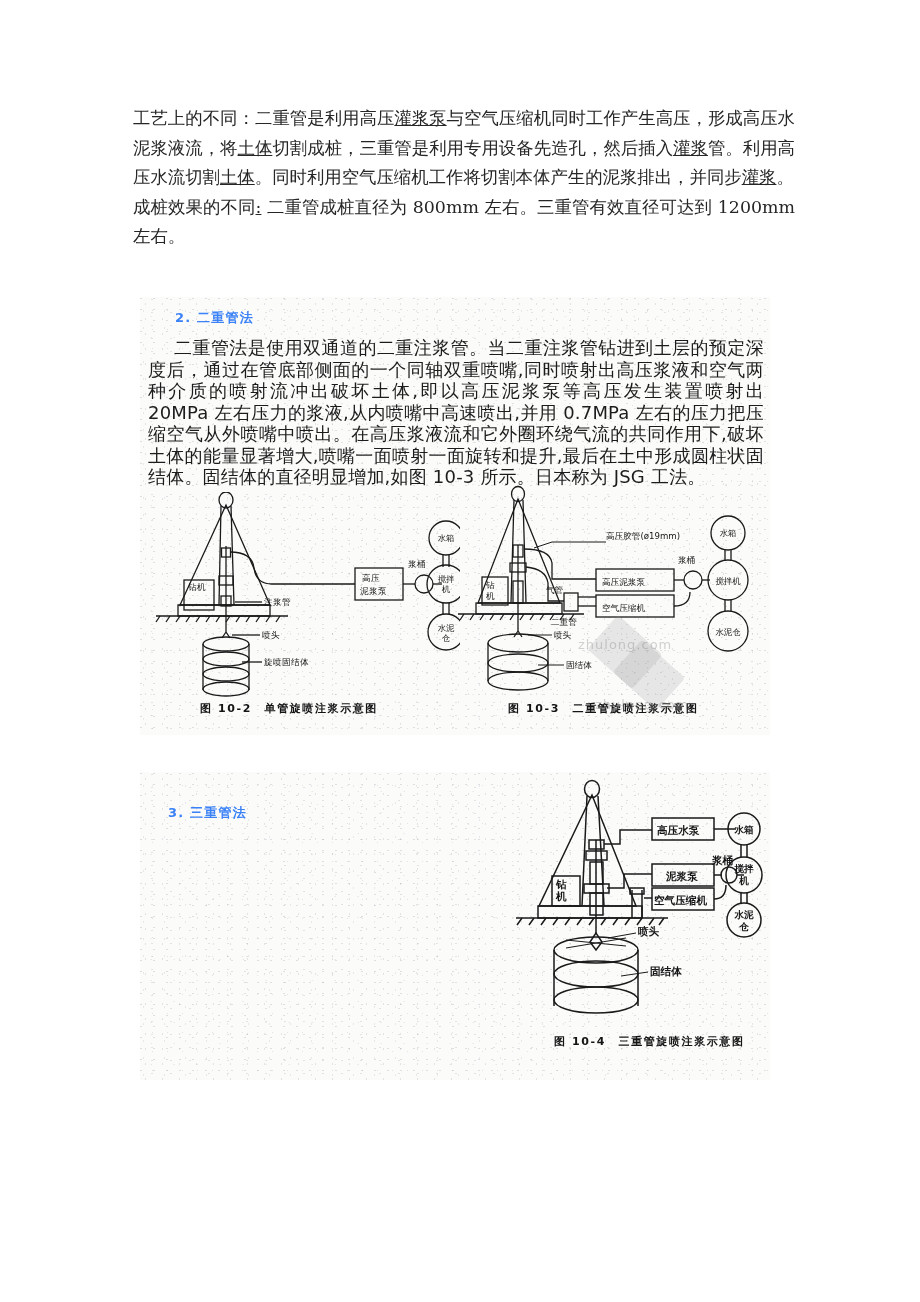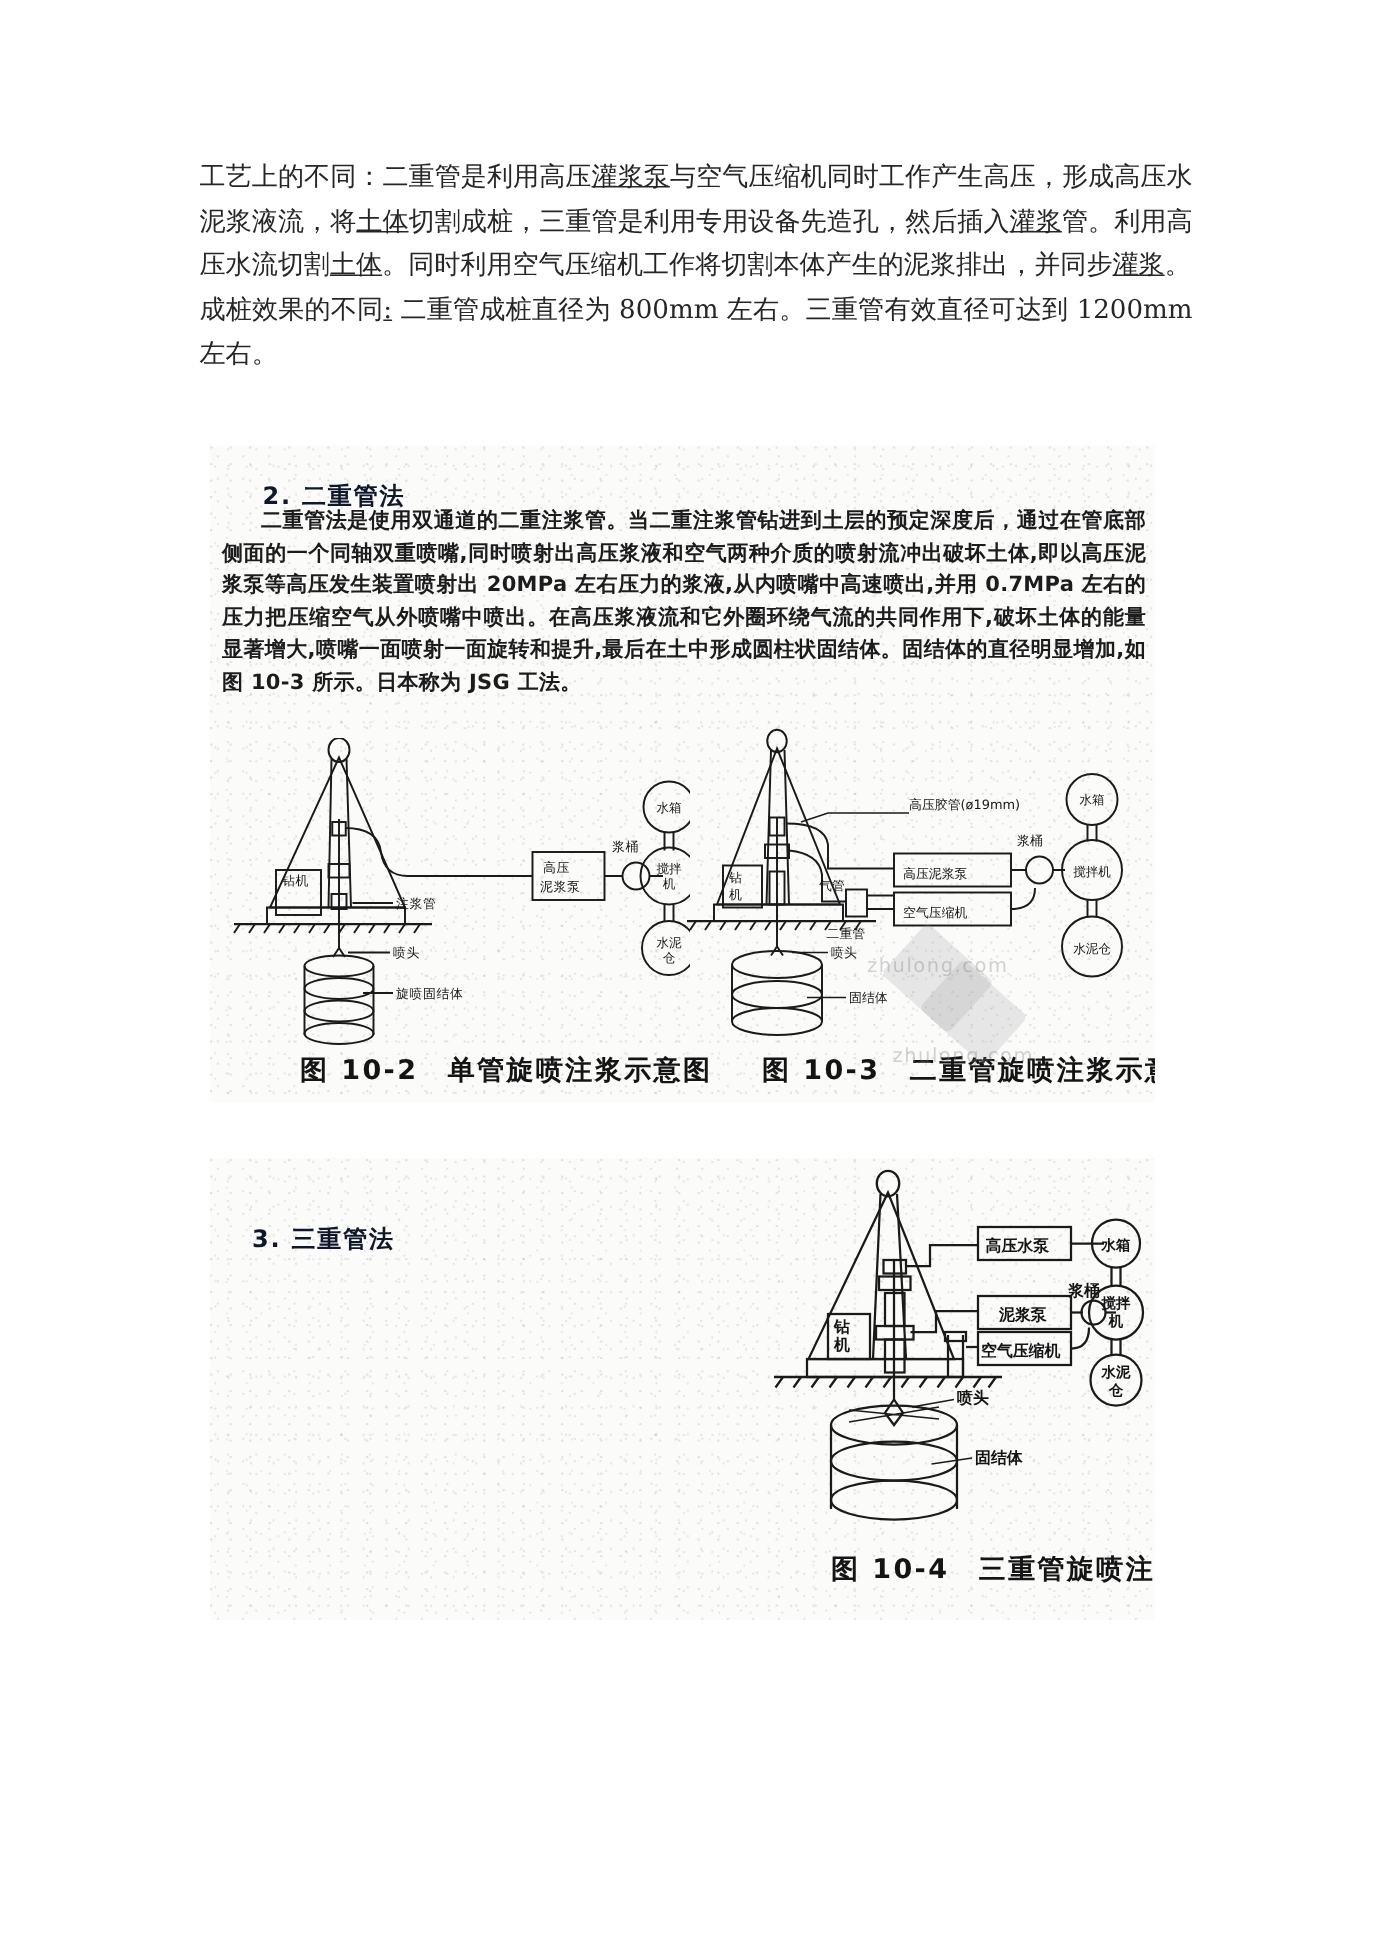--- a/index.html
+++ b/index.html
@@ -65,46 +65,44 @@
 
   #scan-1 { left: 140px; top: 297px; width: 630px; height: 438px; }
   #scan-2 { left: 140px; top: 772px; width: 630px; height: 308px; }
 
   .scan-inner { position: absolute; inset: 0; z-index: 2; }
 
   .fig-head {
     position: absolute;
     font-family: "DejaVu Sans", "Liberation Sans", sans-serif;
     font-weight: bold;
-    font-size: 16px;
+    font-size: 13px;
     letter-spacing: 1.2px;
-    color: #0f172a;
-    margin-top: 12px;
+    color: #3b82f6;
   }
   .fig-body {
     position: absolute;
     font-family: "DejaVu Sans", "Liberation Sans", sans-serif;
-    font-size: 14px;
+    font-size: 18px;
     line-height: 21.5px;
     color: #1c1c1c;
     text-align: justify;
     letter-spacing: .2px;
-    font-weight: bold;
   }
   .fig-body.bold {
     font-weight: bold;
     font-size: 14.6px;
     line-height: 24.2px;
     letter-spacing: .3px;
   }
   .fig-caption {
     position: absolute;
     font-family: "DejaVu Sans", "Liberation Sans", sans-serif;
     font-weight: bold;
-    font-size: 18px;
+    font-size: 11px;
     letter-spacing: 1.6px;
     white-space: nowrap;
     color: #141414;
   }
 
   .watermark {
     position: absolute;
     font-family: "DejaVu Sans", "Liberation Sans", sans-serif;
     font-size: 13px;
     letter-spacing: 1px;

